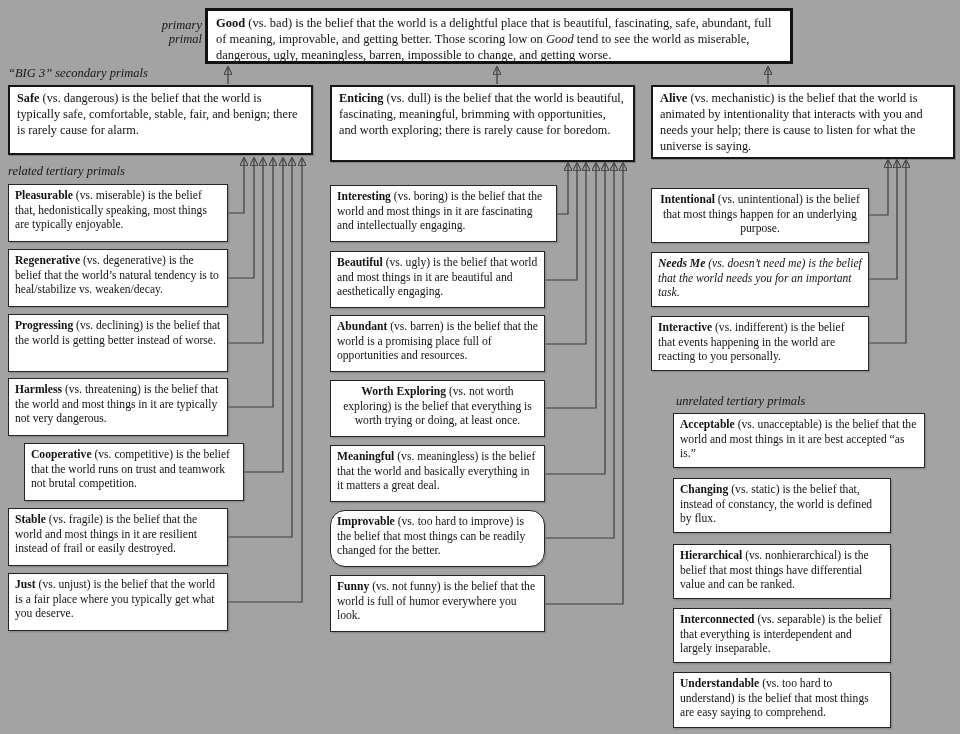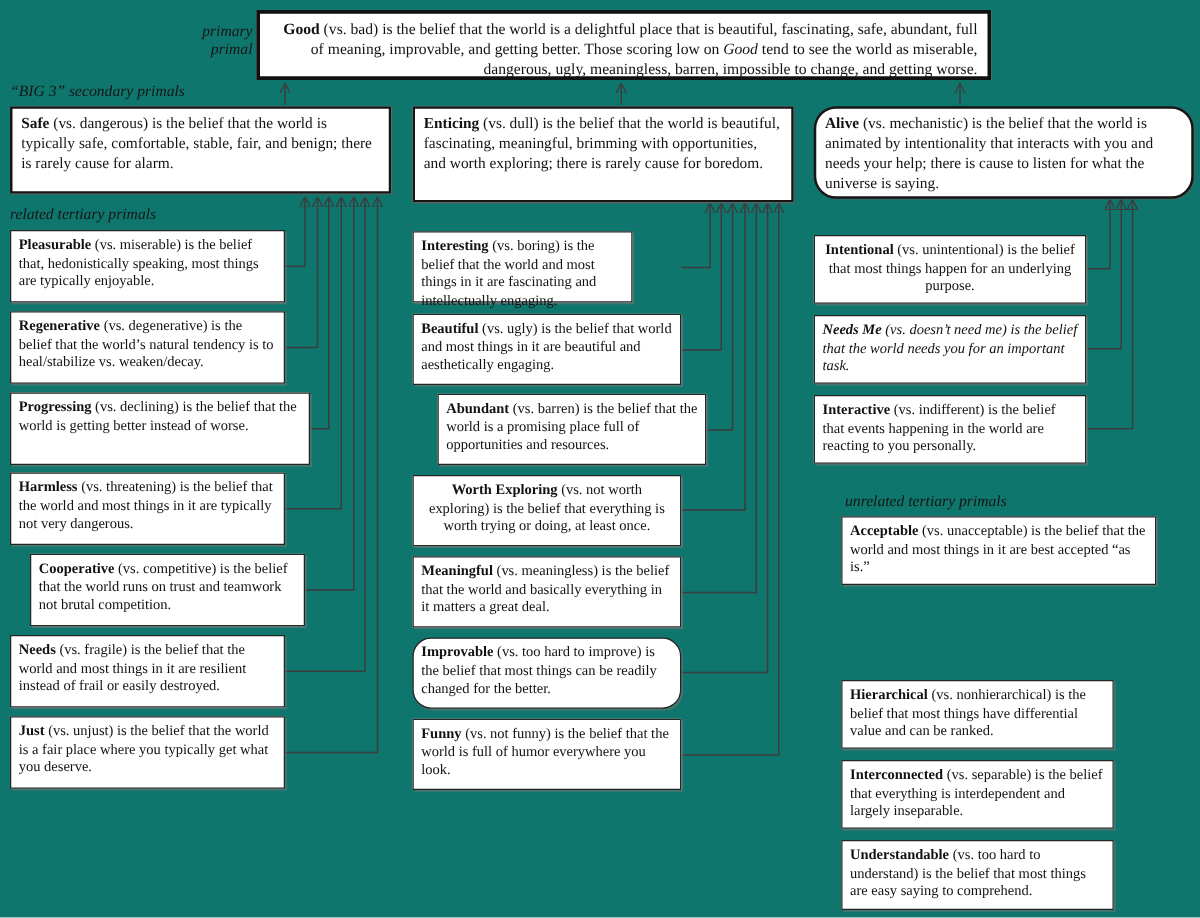--- a/index.html
+++ b/index.html
@@ -1,24 +1,24 @@
 <!DOCTYPE html>
 <html><head>
 <meta charset="utf-8">
 <style>
   html,body{margin:0;padding:0;background:#fff;}
   #stage{
-    position:relative;width:960px;height:734px;background:#0f766e;
+    position:relative;width:960px;height:734px;background:#a3a3a3;
     font-family:"Liberation Serif","DejaVu Serif",serif;color:#121212;
     overflow:hidden;
   }
   .box{position:absolute;background:#fff;box-sizing:border-box;}
   .box p{margin:0;}
   .primary-box{
-    border:3px solid #111;padding:4px 8px;font-size:12.5px;line-height:1.28;text-align:right;
+    border:3px solid #111;padding:4px 8px;font-size:12.5px;line-height:1.28;
   }
   .secondary-box{
     border:2px solid #161616;padding:4px 7px;font-size:12.3px;line-height:1.3;
     box-shadow:1px 1px 0 rgba(90,90,90,.45);
   }
   .tertiary-box{
     border:1px solid #242424;padding:4px 6px;font-size:11.6px;line-height:1.27;
     box-shadow:1.5px 1.5px 0 rgba(120,120,120,.5);
   }
   .term{font-weight:bold;}
@@ -76,53 +76,53 @@
   <div class="box primary-box" style="left:205px;top:8px;width:588px;height:56px;">
     <p><span class="term">Good</span><span> (vs. bad) is the belief that the world is a delightful place that is beautiful, fascinating, safe, abundant, full of meaning, improvable, and getting better. Those scoring low on </span><span class="emph">Good</span><span> tend to see the world as miserable, dangerous, ugly, meaningless, barren, impossible to change, and getting worse.</span></p>
   </div>
 
   <div class="box secondary-box" style="left:8px;top:85px;width:305px;height:70px;">
     <p><span class="term">Safe</span><span> (vs. dangerous) is the belief that the world is typically safe, comfortable, stable, fair, and benign; there is rarely cause for alarm.</span></p>
   </div>
   <div class="box secondary-box" style="left:330px;top:85px;width:305px;height:77px;">
     <p><span class="term">Enticing</span><span> (vs. dull) is the belief that the world is beautiful, fascinating, meaningful, brimming with opportunities, and worth exploring; there is rarely cause for boredom.</span></p>
   </div>
-  <div class="box secondary-box" style="left:651px;top:85px;width:304px;height:74px;border-radius:18px;">
+  <div class="box secondary-box" style="left:651px;top:85px;width:304px;height:74px;">
     <p><span class="term">Alive</span><span> (vs. mechanistic) is the belief that the world is animated by intentionality that interacts with you and needs your help; there is cause to listen for what the universe is saying.</span></p>
   </div>
 
   <div class="box tertiary-box" style="left:8px;top:184px;width:220px;height:58px;">
     <p><span class="term">Pleasurable</span><span> (vs. miserable) is the belief that, hedonistically speaking, most things are typically enjoyable.</span></p>
   </div>
   <div class="box tertiary-box" style="left:8px;top:249px;width:220px;height:58px;">
     <p><span class="term">Regenerative</span><span> (vs. degenerative) is the belief that the world’s natural tendency is to heal/stabilize vs. weaken/decay.</span></p>
   </div>
-  <div class="box tertiary-box" style="left:8px;top:314px;width:240px;height:58px;">
+  <div class="box tertiary-box" style="left:8px;top:314px;width:220px;height:58px;">
     <p><span class="term">Progressing</span><span> (vs. declining) is the belief that the world is getting better instead of worse.</span></p>
   </div>
   <div class="box tertiary-box" style="left:8px;top:378px;width:220px;height:58px;">
     <p><span class="term">Harmless</span><span> (vs. threatening) is the belief that the world and most things in it are typically not very dangerous.</span></p>
   </div>
   <div class="box tertiary-box" style="left:8px;top:443px;width:220px;height:58px;margin-left:16px;">
     <p><span class="term">Cooperative</span><span> (vs. competitive) is the belief that the world runs on trust and teamwork not brutal competition.</span></p>
   </div>
   <div class="box tertiary-box" style="left:8px;top:508px;width:220px;height:58px;">
-    <p><span class="term">Needs</span><span> (vs. fragile) is the belief that the world and most things in it are resilient instead of frail or easily destroyed.</span></p>
+    <p><span class="term">Stable</span><span> (vs. fragile) is the belief that the world and most things in it are resilient instead of frail or easily destroyed.</span></p>
   </div>
   <div class="box tertiary-box" style="left:8px;top:573px;width:220px;height:58px;">
     <p><span class="term">Just</span><span> (vs. unjust) is the belief that the world is a fair place where you typically get what you deserve.</span></p>
   </div>
 
-  <div class="box tertiary-box" style="left:330px;top:185px;width:176px;height:57px;font-family:Liberation Serif, serif;">
+  <div class="box tertiary-box" style="left:330px;top:185px;width:227px;height:57px;font-family:Liberation Serif, serif;">
     <p><span class="term">Interesting</span><span> (vs. boring) is the belief that the world and most things in it are fascinating and intellectually engaging.</span></p>
   </div>
   <div class="box tertiary-box" style="left:330px;top:251px;width:215px;height:57px;">
     <p><span class="term">Beautiful</span><span> (vs. ugly) is the belief that world and most things in it are beautiful and aesthetically engaging.</span></p>
   </div>
-  <div class="box tertiary-box" style="left:330px;top:315px;width:215px;height:57px;margin-left:20px;">
+  <div class="box tertiary-box" style="left:330px;top:315px;width:215px;height:57px;">
     <p><span class="term">Abundant</span><span> (vs. barren) is the belief that the world is a promising place full of opportunities and resources.</span></p>
   </div>
   <div class="box tertiary-box" style="left:330px;top:380px;width:215px;height:57px;text-align:center;">
     <p><span class="term">Worth Exploring</span><span> (vs. not worth exploring) is the belief that everything is worth trying or doing, at least once.</span></p>
   </div>
   <div class="box tertiary-box" style="left:330px;top:445px;width:215px;height:57px;">
     <p><span class="term">Meaningful</span><span> (vs. meaningless) is the belief that the world and basically everything in it matters a great deal.</span></p>
   </div>
   <div class="box tertiary-box" style="left:330px;top:510px;width:215px;height:57px;border-radius:15px;">
     <p><span class="term">Improvable</span><span> (vs. too hard to improve) is the belief that most things can be readily changed for the better.</span></p>
@@ -137,20 +137,23 @@
   <div class="box tertiary-box" style="left:651px;top:252px;width:218px;height:55px;font-style:italic;">
     <p><span class="term">Needs Me</span><span> (vs. doesn’t need me) is the belief that the world needs you for an important task.</span></p>
   </div>
   <div class="box tertiary-box" style="left:651px;top:316px;width:218px;height:55px;">
     <p><span class="term">Interactive</span><span> (vs. indifferent) is the belief that events happening in the world are reacting to you personally.</span></p>
   </div>
 
   <div class="box tertiary-box" style="left:673px;top:413px;width:252px;height:55px;">
     <p><span class="term">Acceptable</span><span> (vs. unacceptable) is the belief that the world and most things in it are best accepted “as is.”</span></p>
   </div>
+  <div class="box tertiary-box" style="left:673px;top:478px;width:218px;height:55px;">
+    <p><span class="term">Changing</span><span> (vs. static) is the belief that, instead of constancy, the world is defined by flux.</span></p>
+  </div>
   <div class="box tertiary-box" style="left:673px;top:544px;width:218px;height:55px;">
     <p><span class="term">Hierarchical</span><span> (vs. nonhierarchical) is the belief that most things have differential value and can be ranked.</span></p>
   </div>
   <div class="box tertiary-box" style="left:673px;top:608px;width:218px;height:55px;">
     <p><span class="term">Interconnected</span><span> (vs. separable) is the belief that everything is interdependent and largely inseparable.</span></p>
   </div>
   <div class="box tertiary-box" style="left:673px;top:672px;width:218px;height:56px;">
     <p><span class="term">Understandable</span><span> (vs. too hard to understand) is the belief that most things are easy saying to comprehend.</span></p>
   </div>
 

